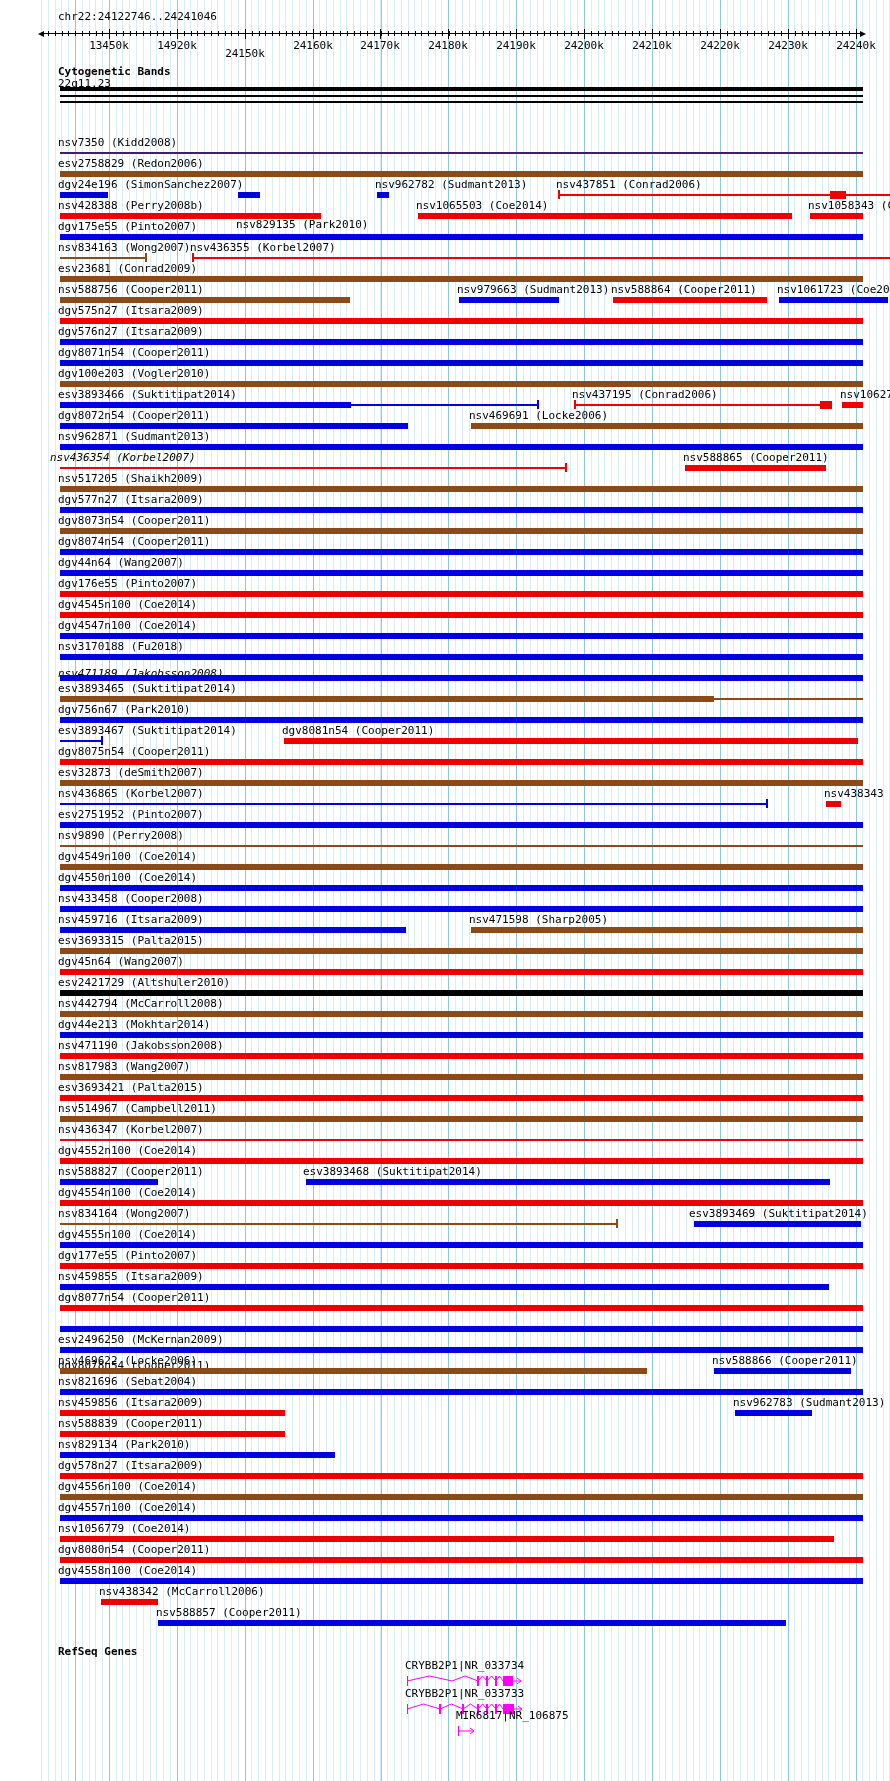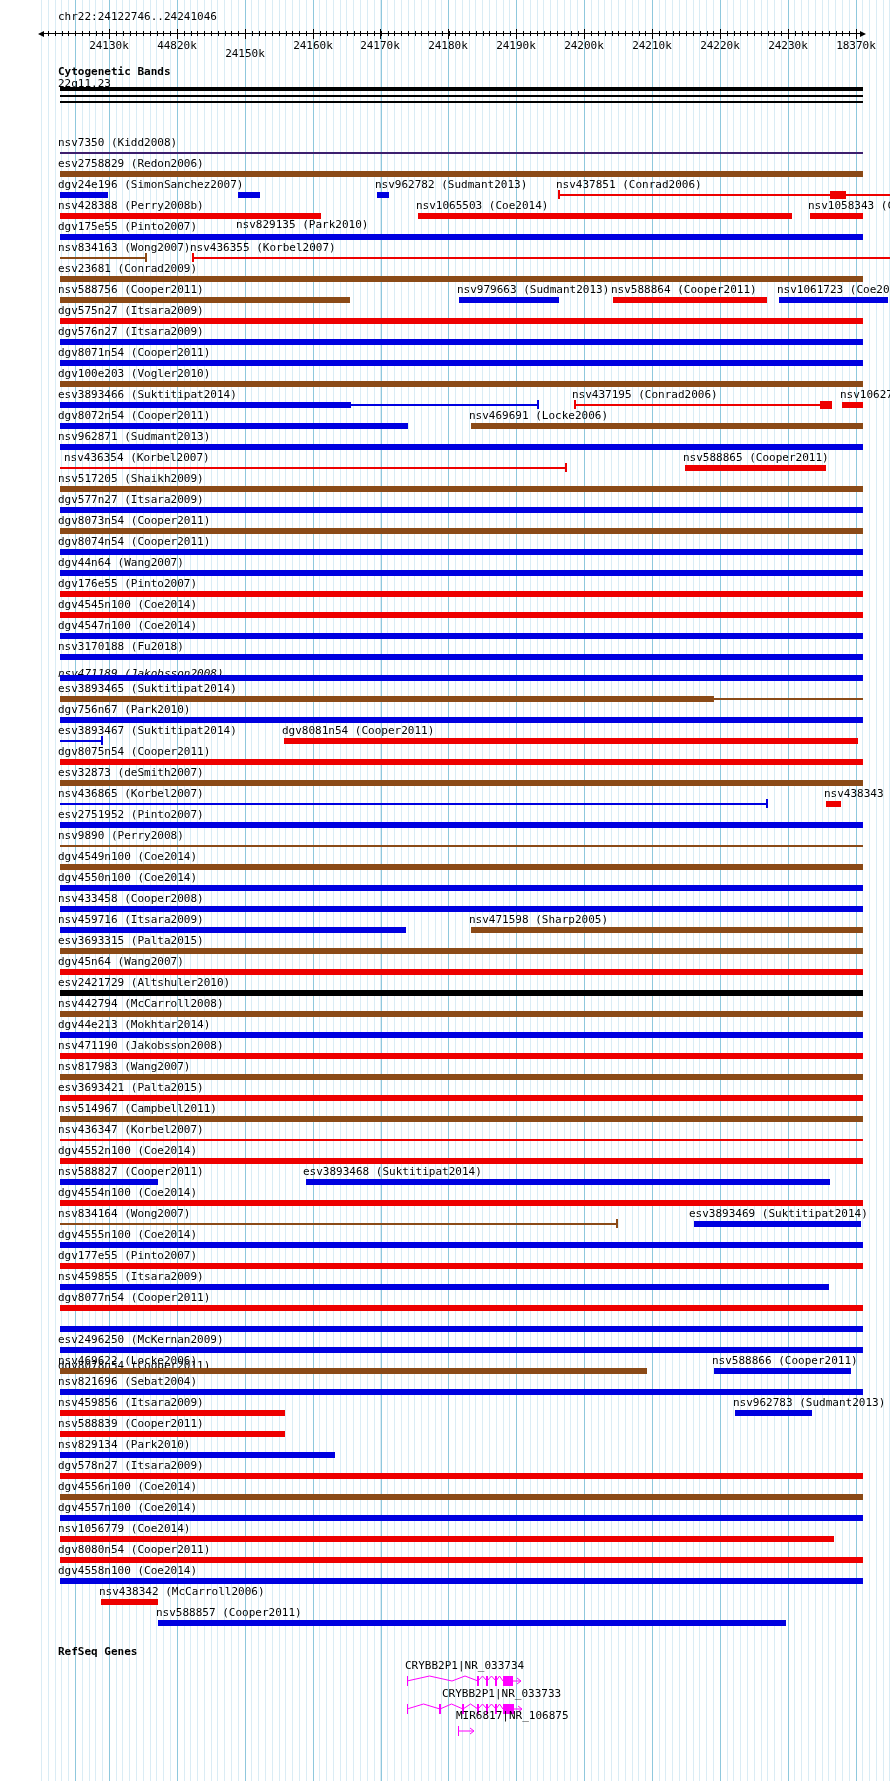--- a/index.html
+++ b/index.html
@@ -149,43 +149,43 @@
       <div class="tick" style="left: 802px; top: 31px; height: 5px;"></div>
       <div class="tick" style="left: 808px; top: 31px; height: 5px;"></div>
       <div class="tick" style="left: 815px; top: 31px; height: 5px;"></div>
       <div class="tick" style="left: 822px; top: 31px; height: 5px;"></div>
       <div class="tick" style="left: 829px; top: 31px; height: 5px;"></div>
       <div class="tick" style="left: 836px; top: 31px; height: 5px;"></div>
       <div class="tick" style="left: 842px; top: 31px; height: 5px;"></div>
       <div class="tick" style="left: 849px; top: 31px; height: 5px;"></div>
       <div class="tick" style="left: 856px; top: 31px; height: 5px;"></div>
       <div class="tick" style="left: 109px; top: 29px; height: 10px;"></div>
-      <div class="tick-label" style="left: 87px; top: 40px;">24130k</div>
+      <div class="tick-label" style="left: 87px; top: 40px;">13450k</div>
       <div class="tick" style="left: 177px; top: 29px; height: 10px;"></div>
-      <div class="tick-label" style="left: 155px; top: 40px;">44820k</div>
+      <div class="tick-label" style="left: 155px; top: 40px;">14920k</div>
       <div class="tick" style="left: 245px; top: 29px; height: 10px;"></div>
       <div class="tick-label" style="left: 223px; top: 48px;">24150k</div>
       <div class="tick" style="left: 313px; top: 29px; height: 10px;"></div>
       <div class="tick-label" style="left: 291px; top: 40px;">24160k</div>
       <div class="tick" style="left: 380px; top: 29px; height: 10px;"></div>
       <div class="tick-label" style="left: 358px; top: 40px;">24170k</div>
       <div class="tick" style="left: 448px; top: 29px; height: 10px;"></div>
       <div class="tick-label" style="left: 426px; top: 40px;">24180k</div>
       <div class="tick" style="left: 516px; top: 29px; height: 10px;"></div>
       <div class="tick-label" style="left: 494px; top: 40px;">24190k</div>
       <div class="tick" style="left: 584px; top: 29px; height: 10px;"></div>
       <div class="tick-label" style="left: 562px; top: 40px;">24200k</div>
       <div class="tick" style="left: 652px; top: 29px; height: 10px;"></div>
       <div class="tick-label" style="left: 630px; top: 40px;">24210k</div>
       <div class="tick" style="left: 720px; top: 29px; height: 10px;"></div>
       <div class="tick-label" style="left: 698px; top: 40px;">24220k</div>
       <div class="tick" style="left: 788px; top: 29px; height: 10px;"></div>
       <div class="tick-label" style="left: 766px; top: 40px;">24230k</div>
       <div class="tick" style="left: 856px; top: 29px; height: 10px;"></div>
-      <div class="tick-label" style="left: 834px; top: 40px;">18370k</div>
+      <div class="tick-label" style="left: 834px; top: 40px;">24240k</div>
     </div>
 
   <div class="lbl bold" style="left:58px;top:66px">Cytogenetic Bands</div>
   <div class="lbl" style="left:58px;top:78px">22q11.23</div>
   <div class="bandbar" style="top:87px"></div>
   <div class="hline" style="top:95px"></div>
   <div class="hline" style="top:101px"></div>
 
   <div id="tracks">
       <div class="lbl" style="left: 58px; top: 137px;">nsv7350 (Kidd2008)</div>
@@ -243,21 +243,21 @@
       <div class="seg" style="left: 574px; top: 400px; width: 2px; height: 9px; background: rgb(238, 0, 0);"></div>
       <div class="seg" style="left: 820px; top: 401px; width: 12px; height: 8px; background: rgb(238, 0, 0);"></div>
       <div class="lbl" style="left: 840px; top: 389px;">nsv10627</div>
       <div class="seg" style="left: 842px; top: 402px; width: 21px; height: 6px; background: rgb(238, 0, 0);"></div>
       <div class="lbl" style="left: 58px; top: 410px;">dgv8072n54 (Cooper2011)</div>
       <div class="seg" style="left: 60px; top: 423px; width: 348px; height: 6px; background: rgb(0, 0, 224);"></div>
       <div class="lbl" style="left: 469px; top: 410px;">nsv469691 (Locke2006)</div>
       <div class="seg" style="left: 471px; top: 423px; width: 392px; height: 6px; background: rgb(139, 74, 23);"></div>
       <div class="lbl" style="left: 58px; top: 431px;">nsv962871 (Sudmant2013)</div>
       <div class="seg" style="left: 60px; top: 444px; width: 803px; height: 6px; background: rgb(0, 0, 224);"></div>
-      <div class="lbl" style="left: 64px; top: 452px;">nsv436354 (Korbel2007)</div>
+      <div class="lbl" style="left: 50px; top: 452px; font-style: italic;">nsv436354 (Korbel2007)</div>
       <div class="seg" style="left: 60px; top: 467px; width: 505px; height: 2px; background: rgb(238, 0, 0);"></div>
       <div class="seg" style="left: 565px; top: 463px; width: 2px; height: 9px; background: rgb(238, 0, 0);"></div>
       <div class="lbl" style="left: 683px; top: 452px;">nsv588865 (Cooper2011)</div>
       <div class="seg" style="left: 685px; top: 465px; width: 141px; height: 6px; background: rgb(238, 0, 0);"></div>
       <div class="lbl" style="left: 58px; top: 473px;">nsv517205 (Shaikh2009)</div>
       <div class="seg" style="left: 60px; top: 486px; width: 803px; height: 6px; background: rgb(139, 74, 23);"></div>
       <div class="lbl" style="left: 58px; top: 494px;">dgv577n27 (Itsara2009)</div>
       <div class="seg" style="left: 60px; top: 507px; width: 803px; height: 6px; background: rgb(0, 0, 224);"></div>
       <div class="lbl" style="left: 58px; top: 515px;">dgv8073n54 (Cooper2011)</div>
       <div class="seg" style="left: 60px; top: 528px; width: 803px; height: 6px; background: rgb(139, 74, 23);"></div>
@@ -391,21 +391,21 @@
       <div class="gene-glyph" style="left: 407px; top: 1672px; width: 122px; height: 12px;"><svg width="122" height="12" xmlns="http://www.w3.org/2000/svg">
           <path d="M0,6 L22.5,1 L45,6 M45,6 L58,1 L71,6 M71,6 L75.5,1 L80,6 M80,6 L84.5,1 L89,6 M89,6 L92.5,1 L96,6 " stroke="#ff00ff" fill="none" stroke-width="1"></path>
           <line x1="0" y1="1" x2="0" y2="11" stroke="#ff00ff" stroke-width="2"></line>
           <line x1="71" y1="1" x2="71" y2="11" stroke="#ff00ff" stroke-width="2"></line>
           <line x1="80" y1="1" x2="80" y2="11" stroke="#ff00ff" stroke-width="2"></line>
           <line x1="89" y1="1" x2="89" y2="11" stroke="#ff00ff" stroke-width="2"></line>
           <rect x="96" y="1" width="10" height="10" fill="#ff00ff"></rect>
           <line x1="106" y1="6" x2="113" y2="6" stroke="#ff00ff" stroke-width="1"></line>
           <path d="M110,3 L114,6 L110,9" stroke="#ff00ff" fill="none" stroke-width="1"></path>
         </svg></div>
-      <div class="lbl" style="left: 405px; top: 1688px; margin-left: 37px;">CRYBB2P1|NR_033733</div>
+      <div class="lbl" style="left: 405px; top: 1688px;">CRYBB2P1|NR_033733</div>
       <div class="gene-glyph" style="left: 407px; top: 1700px; width: 123px; height: 12px;"><svg width="123" height="12" xmlns="http://www.w3.org/2000/svg">
           <path d="M0,6 L16.5,1 L33,6 M33,6 L44.5,1 L56,6 M56,6 L63.5,1 L71,6 M71,6 L75.5,1 L80,6 M80,6 L84.5,1 L89,6 M89,6 L92.5,1 L96,6 " stroke="#ff00ff" fill="none" stroke-width="1"></path>
           <line x1="0" y1="1" x2="0" y2="11" stroke="#ff00ff" stroke-width="2"></line>
           <line x1="33" y1="1" x2="33" y2="11" stroke="#ff00ff" stroke-width="2"></line>
           <line x1="56" y1="1" x2="56" y2="11" stroke="#ff00ff" stroke-width="2"></line>
           <line x1="71" y1="1" x2="71" y2="11" stroke="#ff00ff" stroke-width="2"></line>
           <line x1="80" y1="1" x2="80" y2="11" stroke="#ff00ff" stroke-width="2"></line>
           <line x1="89" y1="1" x2="89" y2="11" stroke="#ff00ff" stroke-width="2"></line>
           <rect x="96" y="1" width="11" height="10" fill="#ff00ff"></rect>
           <line x1="107" y1="6" x2="114" y2="6" stroke="#ff00ff" stroke-width="1"></line>

